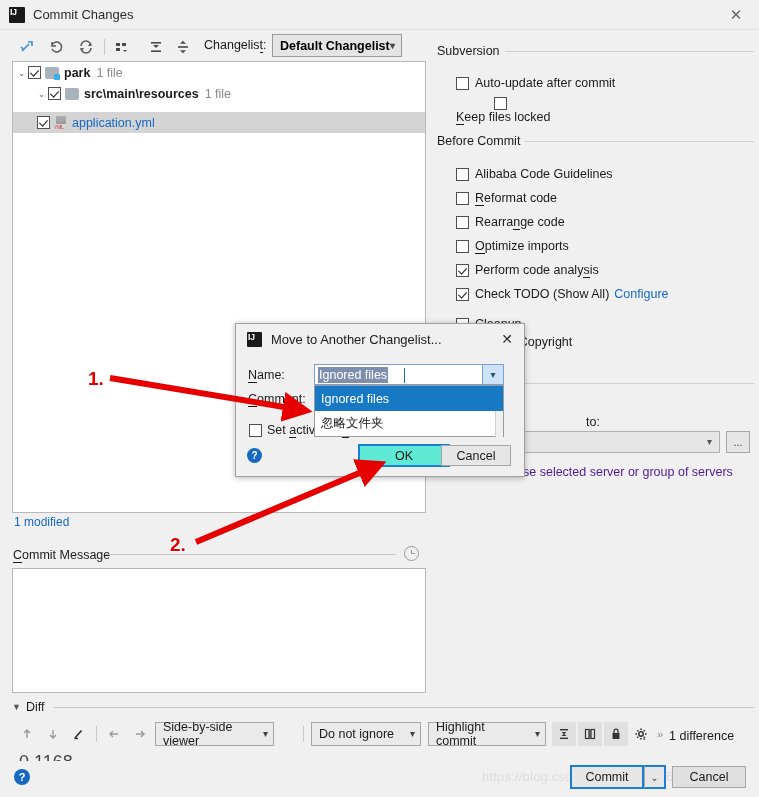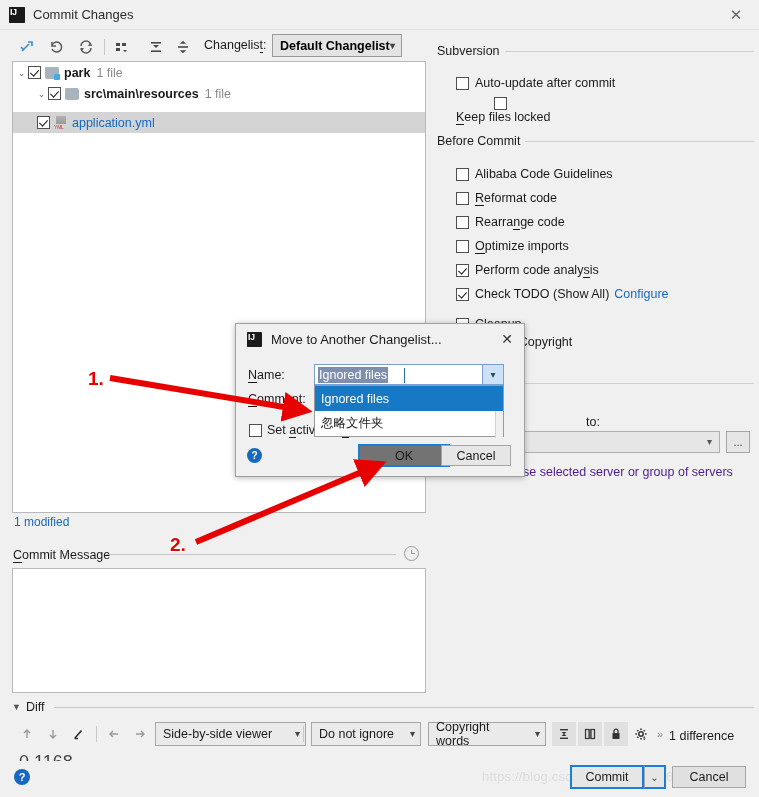--- a/index.html
+++ b/index.html
@@ -243,21 +243,21 @@
   .m-check { position:absolute; display:flex; align-items:center; font-size:12.5px; color:#1a1a1a; }
   .m-check .cbx { width:13px; height:13px; border:1px solid #4f4f4f; background:#fff; margin-right:5px; flex:0 0 13px; }
   .m-check u { text-decoration:none; border-bottom:1px solid #1a1a1a; }
   .m-help {
     position:absolute; left:247px; top:448px; width:15px; height:15px; border-radius:50%;
     background:#1668c1; color:#fff; font-size:10px; font-weight:bold;
     display:flex; align-items:center; justify-content:center; z-index:30;
   }
   .m-ok {
     position:absolute; left:358px; top:444px; width:92px; height:23px;
-    background:#737373; border:2px solid #1a7fd4;
+    background:#5eead4; border:2px solid #1a7fd4;
     display:flex; align-items:center; justify-content:center; font-size:12.5px; z-index:30;
   }
   .m-cancel {
     position:absolute; left:441px; top:445px; width:70px; height:21px;
     background:#e6e6e6; border:1px solid #a6a6a6;
     display:flex; align-items:center; justify-content:center; font-size:12.5px; z-index:30;
   }
 
   
   .anno-svg { position:absolute; left:0; top:0; width:759px; height:797px; pointer-events:none; z-index:40; }
@@ -455,31 +455,31 @@
       <svg width="14" height="14" viewBox="0 0 14 14">
           <path d="M11 7 L3 7 M6 4 L3 7 L6 10" stroke="#9a9a9a" stroke-width="1.4" fill="none"></path>
         </svg>
     </div>
     <div class="dbtn" style="left:129px; width:22px;">
       <svg width="14" height="14" viewBox="0 0 14 14">
           <path d="M3 7 L11 7 M8 4 L11 7 L8 10" stroke="#9a9a9a" stroke-width="1.4" fill="none"></path>
         </svg>
     </div>
 
-    <div class="dcombo" style="left:155px; width:151px;">
+    <div class="dcombo" style="left:155px; width:119px;">
       <span>Side-by-side viewer</span>
       <span class="chev">▾</span>
     </div>
     <div class="sep" style="left:303px; top:4px;"></div>
     <div class="dcombo" style="left:311px; width:110px;">
       <span>Do not ignore</span>
       <span class="chev">▾</span>
     </div>
     <div class="dcombo" style="left:428px; width:118px;">
-      <span>Copyright words</span>
+      <span>Highlight commit</span>
       <span class="chev">▾</span>
     </div>
 
     <div class="icon-box" style="left:552px;">
       <svg width="14" height="14" viewBox="0 0 14 14">
           <rect x="3" y="2" width="8" height="1.4" fill="#333"></rect>
           <rect x="3" y="10.6" width="8" height="1.4" fill="#333"></rect>
           <path d="M4.5 5 L7 7.3 L9.5 5" fill="#333"></path>
           <path d="M4.5 9 L7 6.7 L9.5 9" fill="#333"></path>
         </svg>

